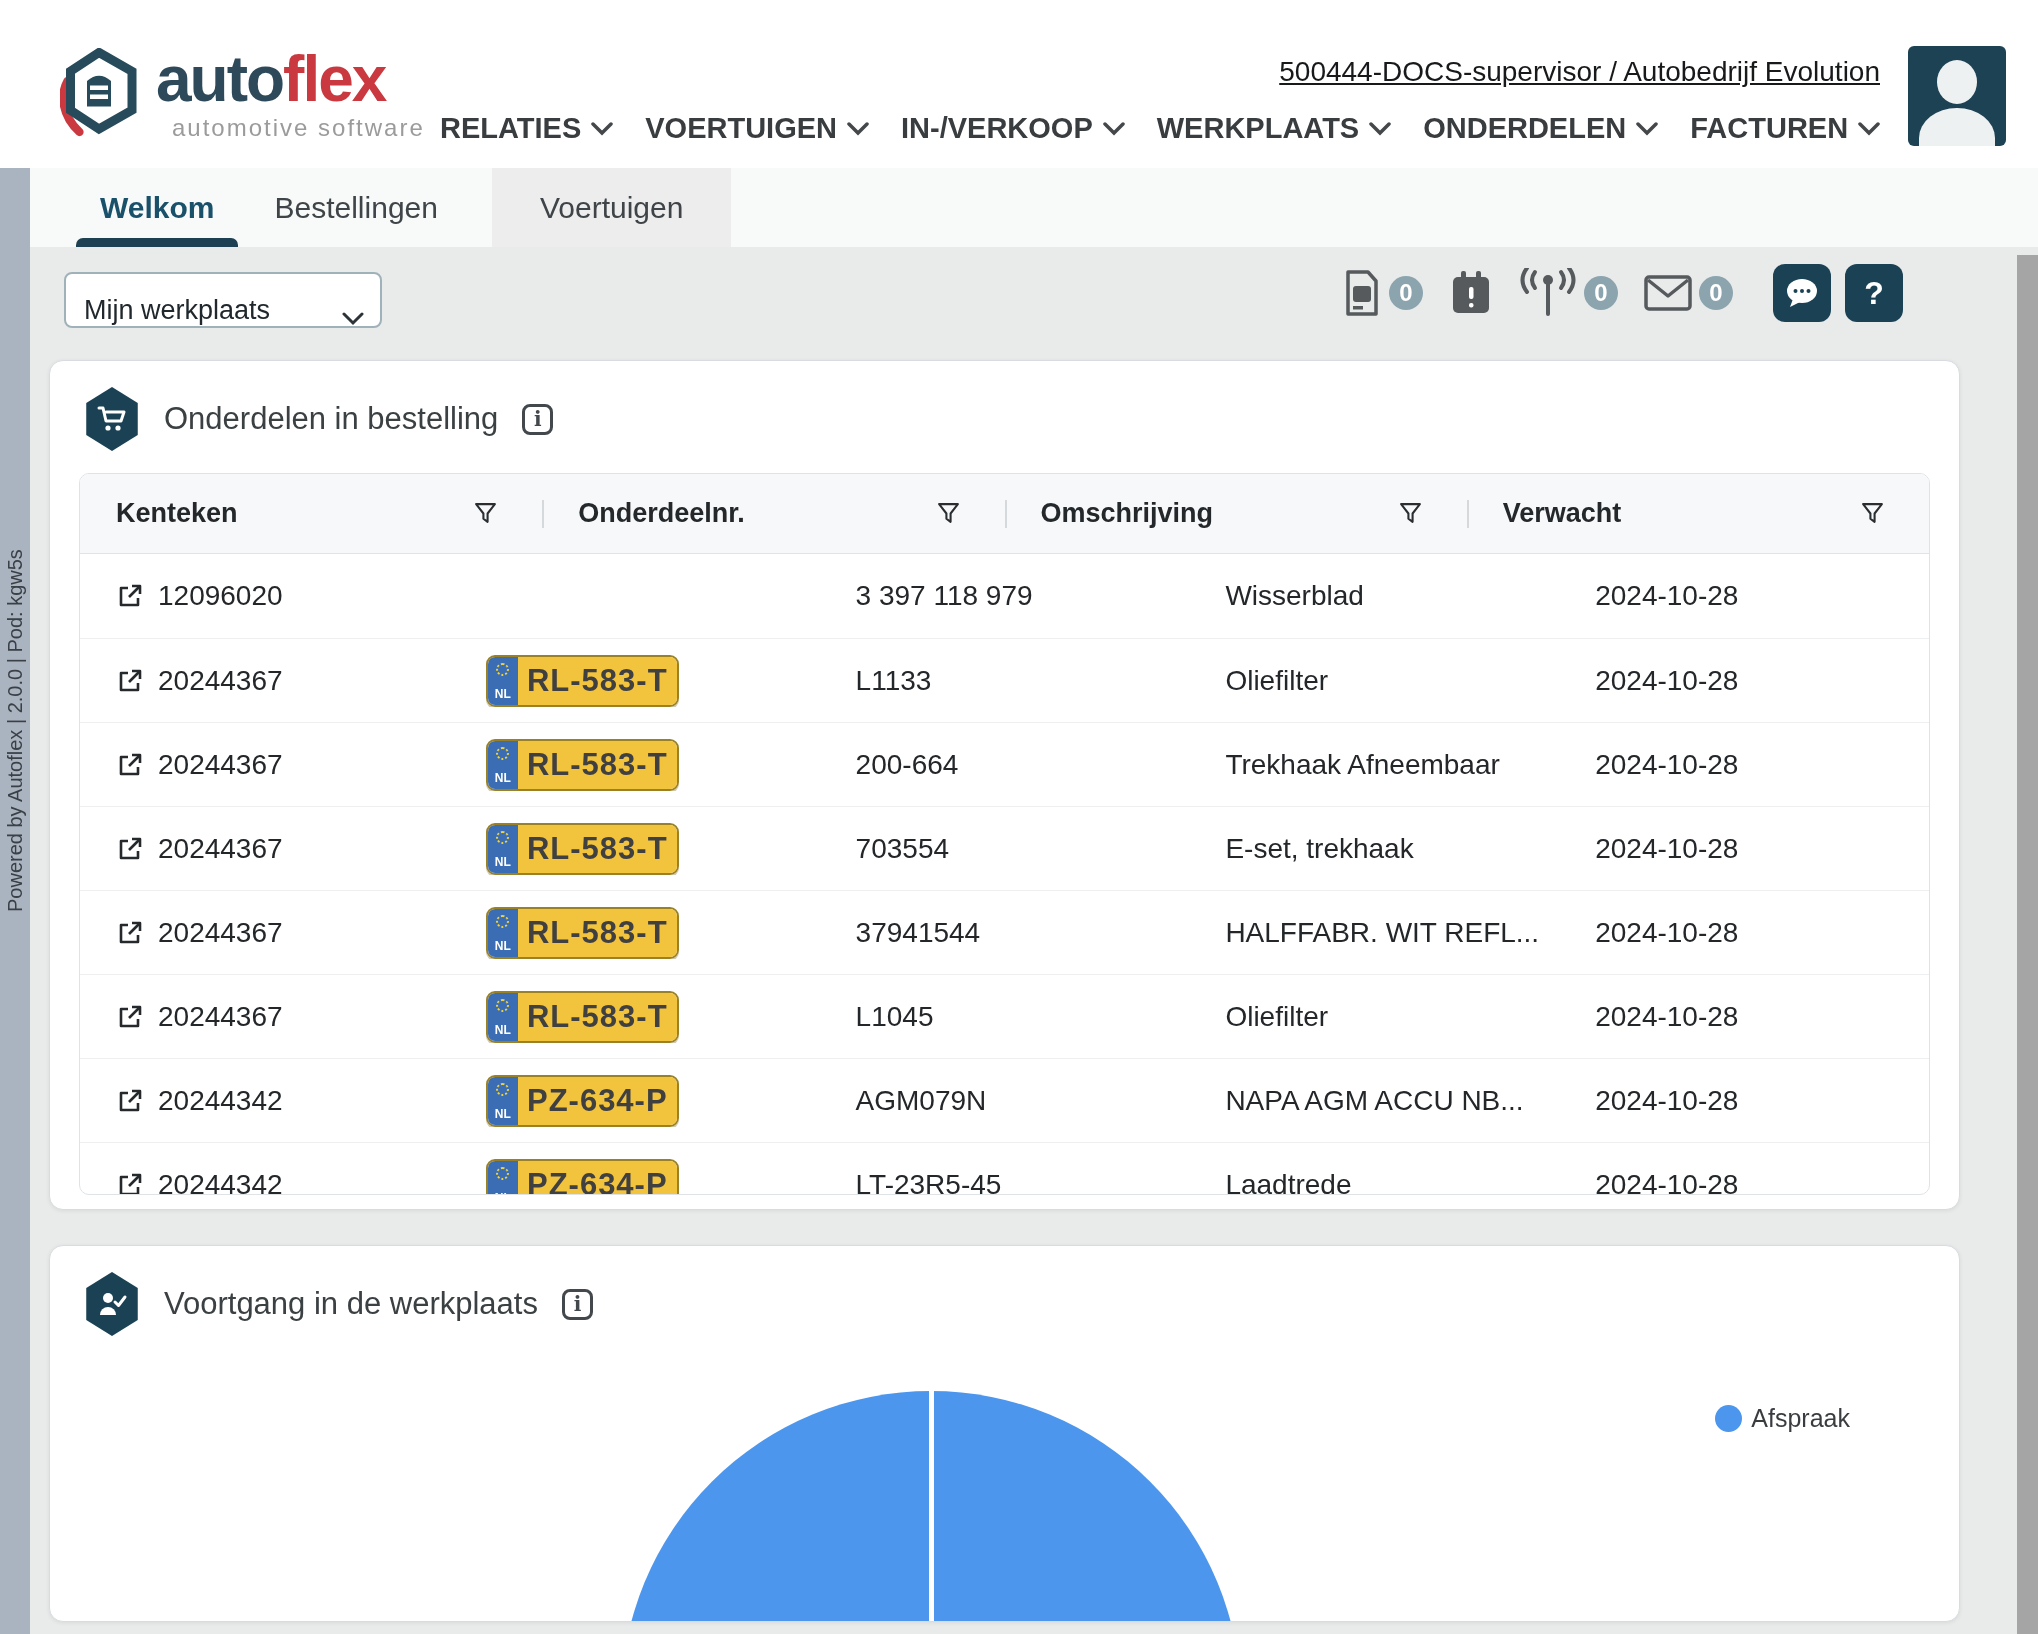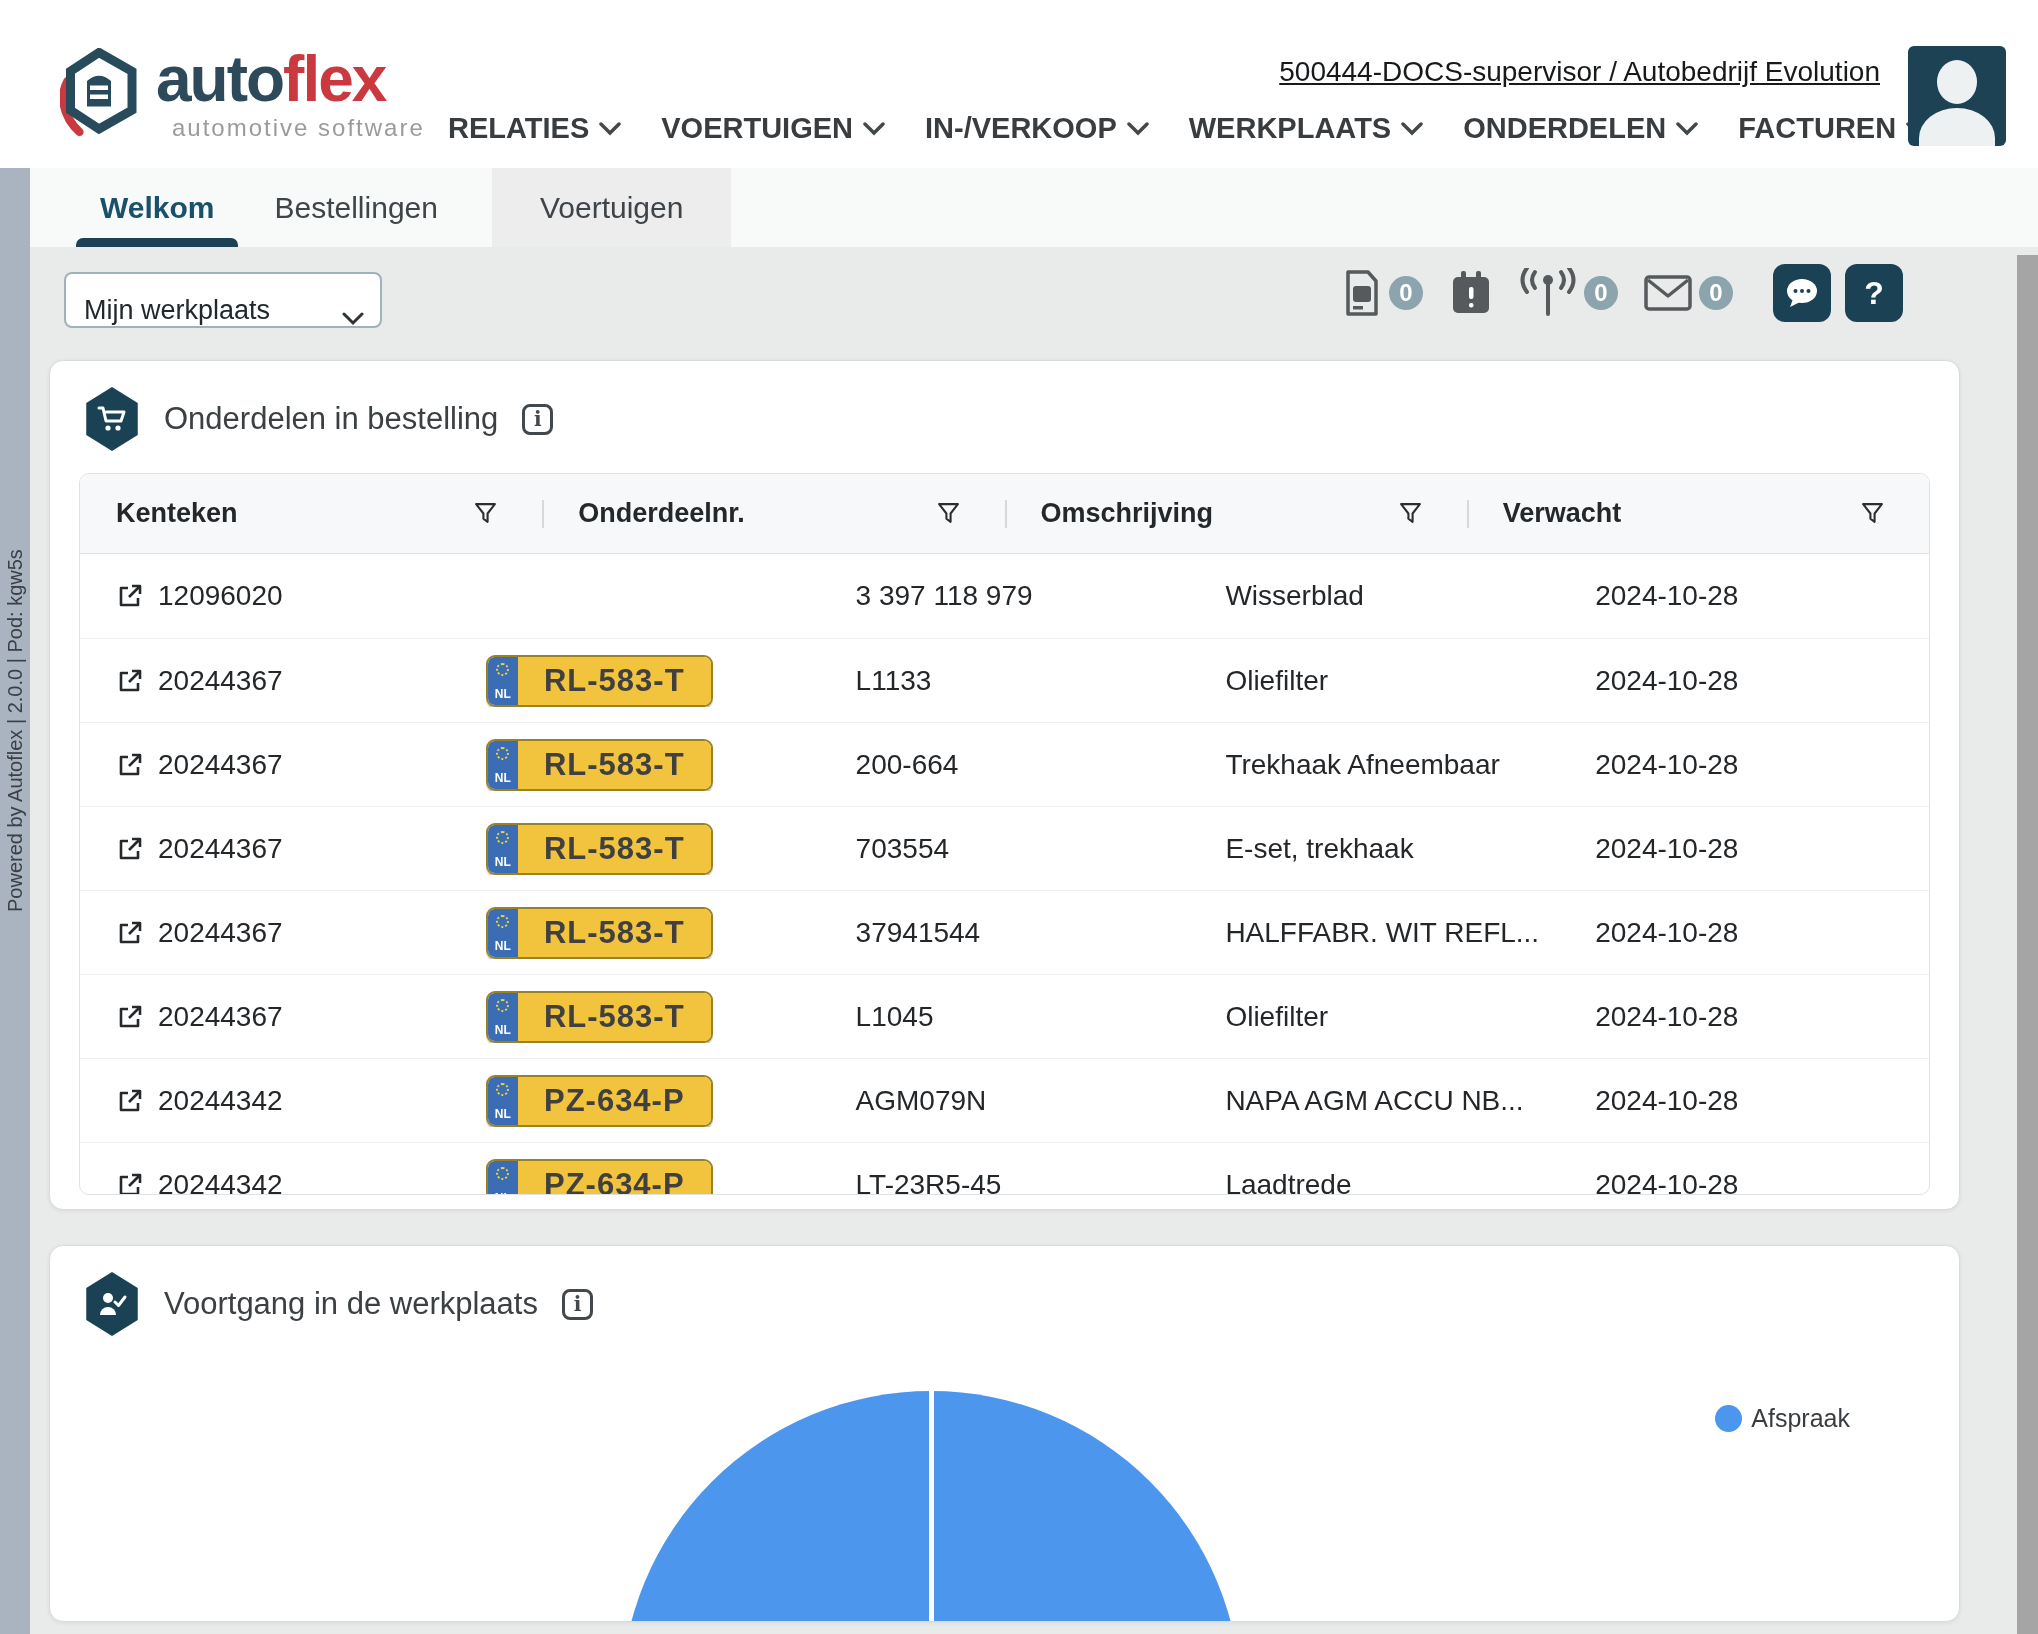--- a/index.html
+++ b/index.html
@@ -10,21 +10,21 @@
   .topbar { position:absolute; left:0; top:0; width:2038px; height:168px; background:#ffffff; z-index:4; }
   .logo { position:absolute; left:60px; top:48px; display:flex; align-items:flex-start; gap:18px; }
   .logo-mark { width:78px; height:96px; }
   .logo-textblock { display:flex; flex-direction:column; }
   .logo-word { font-size:64px; font-weight:bold; letter-spacing:-2px; line-height:62px; }
   .logo-word .p1 { color:#2e4a5a; }
   .logo-word .p2 { color:#c9393f; }
   .logo-tagline { font-size:24px; color:#9b9b9b; letter-spacing:2px; margin-top:4px; align-self:flex-end;margin-left:16px; }
 
   .nav { position:absolute; left:440px; top:112px; display:flex; gap:32px; align-items:center; }
-  .nav-item { display:flex; align-items:center; gap:10px; font-weight:bold; font-size:29px; color:#393d40; cursor:pointer;margin-left:8px; }
+  .nav-item { display:flex; align-items:center; gap:10px; font-weight:bold; font-size:29px; color:#393d40; cursor:pointer; }
   .chev { width:22px; height:14px; }
 
   .account-link { position:absolute; top:56px; right:158px; font-size:28px; color:#17191b; text-decoration:underline; cursor:pointer; }
   .avatar { position:absolute; right:32px; top:46px; width:98px; height:100px; background:#1c4254; border-radius:6px; overflow:hidden; }
   .avatar .head { position:absolute; left:50%; top:14px; transform:translateX(-50%); width:40px; height:44px; border-radius:50%; background:#eef1f2; }
   .avatar .body { position:absolute; left:50%; top:62px; transform:translateX(-50%); width:76px; height:60px; border-radius:50% 50% 0 0; background:#eef1f2; }
 
   
   .left-strip { position:absolute; left:0; top:168px; width:30px; height:1466px; background:#aab3c0; z-index:3; }
   .powered { position:absolute; left:0; top:272px; width:30px; height:472px; writing-mode:vertical-rl; transform:rotate(180deg); font-size:20px; line-height:30px; color:#3a4046; white-space:nowrap; }
@@ -60,21 +60,21 @@
   .table { margin:0 29px; border:1px solid #dfe3e5; border-radius:10px; overflow:hidden; height:722px; }
   .thead { display:flex; height:80px; background:#f7f8f9; border-bottom:1px solid #e0e4e6; }
   .th { flex:1 1 20%; display:flex; align-items:center; justify-content:space-between; padding:0 44px 0 36px; font-weight:bold; font-size:27px; color:#24282b; position:relative; }
   .th + .th::before { content:""; position:absolute; left:0; top:26px; height:28px; width:2px; background:#d5d9dc; }
   .funnel { width:25px; height:25px; flex:0 0 auto; cursor:pointer; }
   .tr { display:flex; height:84px; align-items:center; }
   .tr + .tr { border-top:1px solid #edeff1; }
   .td { flex:1 1 20%; padding-left:36px; font-size:28px; color:#24272a; display:flex; align-items:center; gap:14px; overflow:hidden; white-space:nowrap; }
   .linkico { width:28px; height:28px; flex:0 0 auto; cursor:pointer; }
 
-  .plate { display:inline-flex; width:227px; height:52px; border:2px solid #9a8125; border-radius:9px; overflow:hidden; box-shadow:0 2px 0 rgba(122,100,28,0.35); flex:0 0 auto; }
+  .plate { display:inline-flex; width:193px; height:52px; border:2px solid #9a8125; border-radius:9px; overflow:hidden; box-shadow:0 2px 0 rgba(122,100,28,0.35); flex:0 0 auto; }
   .plate-eu { width:30px; background:#3a6db4; display:flex; flex-direction:column; align-items:center; justify-content:space-between; padding:6px 0 4px; }
   .plate-eu .stars { width:13px; height:13px; border-radius:50%; border:2px dotted #f2d23c; }
   .plate-eu .cc { color:#fff; font-size:12px; font-weight:bold; }
   .plate-num { flex:1; background:#f2c33d; display:flex; align-items:center; justify-content:center; font-size:31px; font-weight:bold; color:#404040; letter-spacing:1px; }
 
   
   .pie { position:absolute; left:571px; top:145px; width:620px; height:620px; border-radius:50%; background:#4c96ed; }
   .pie-divider { position:absolute; left:879px; top:145px; width:5px; height:310px; background:#ffffff; }
   .legend { position:absolute; right:109px; top:158px; display:flex; align-items:center; gap:9px; cursor:pointer; }
   .legend-dot { width:27px; height:27px; border-radius:50%; background:#4c96ed; }

